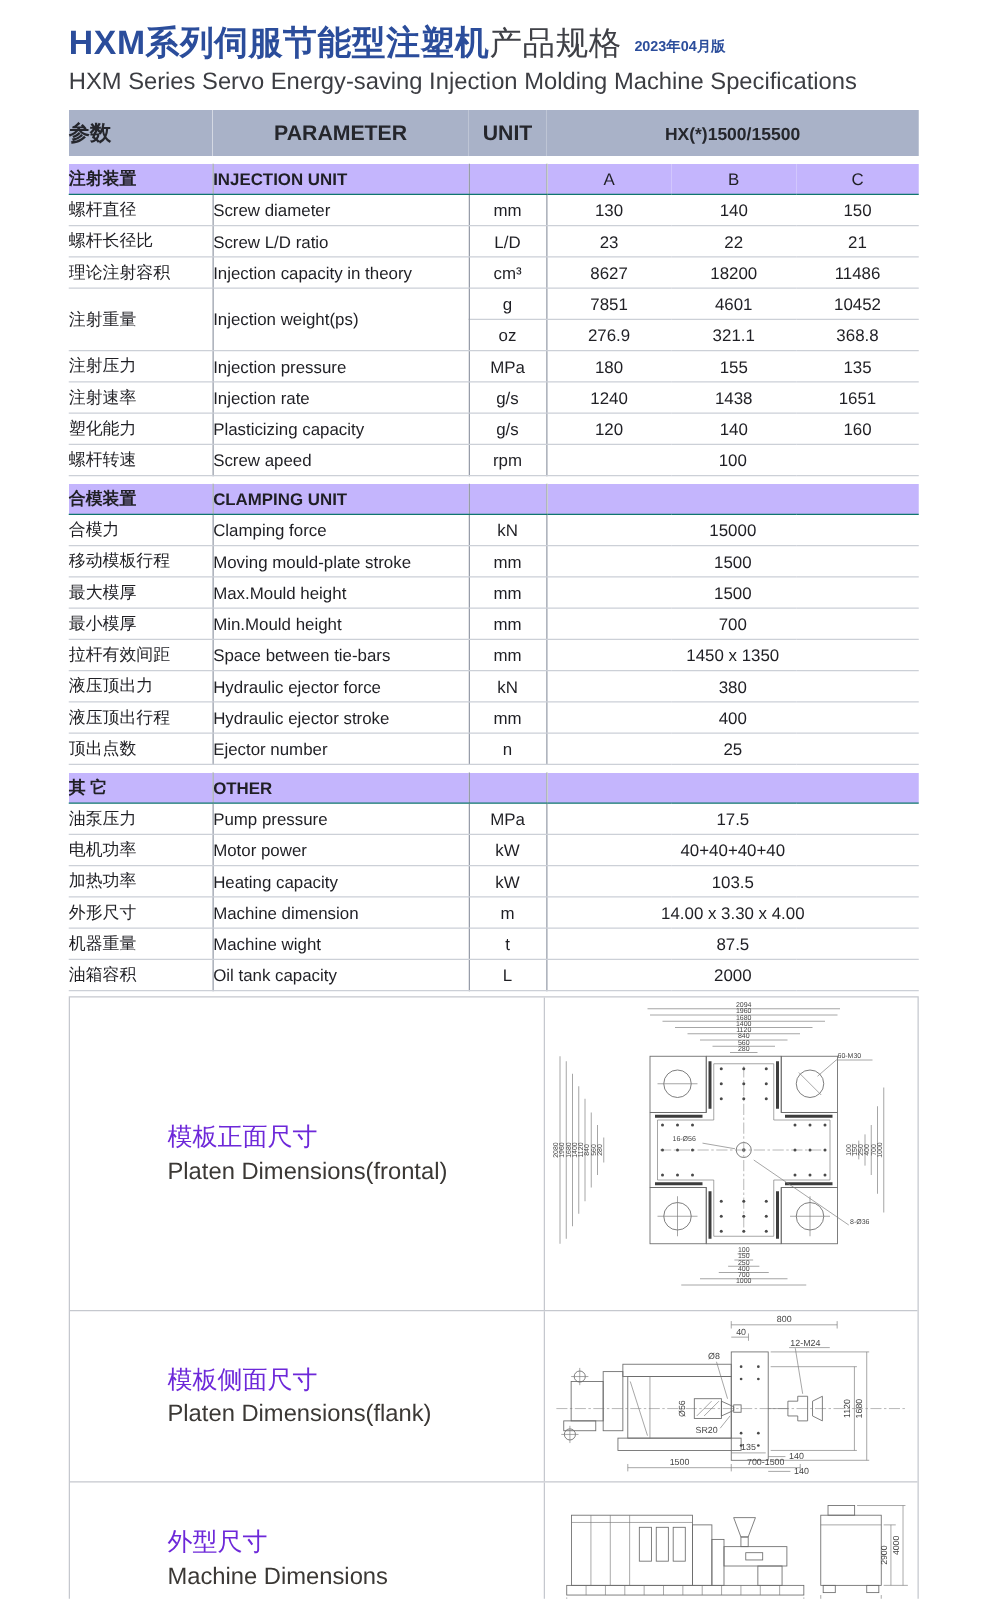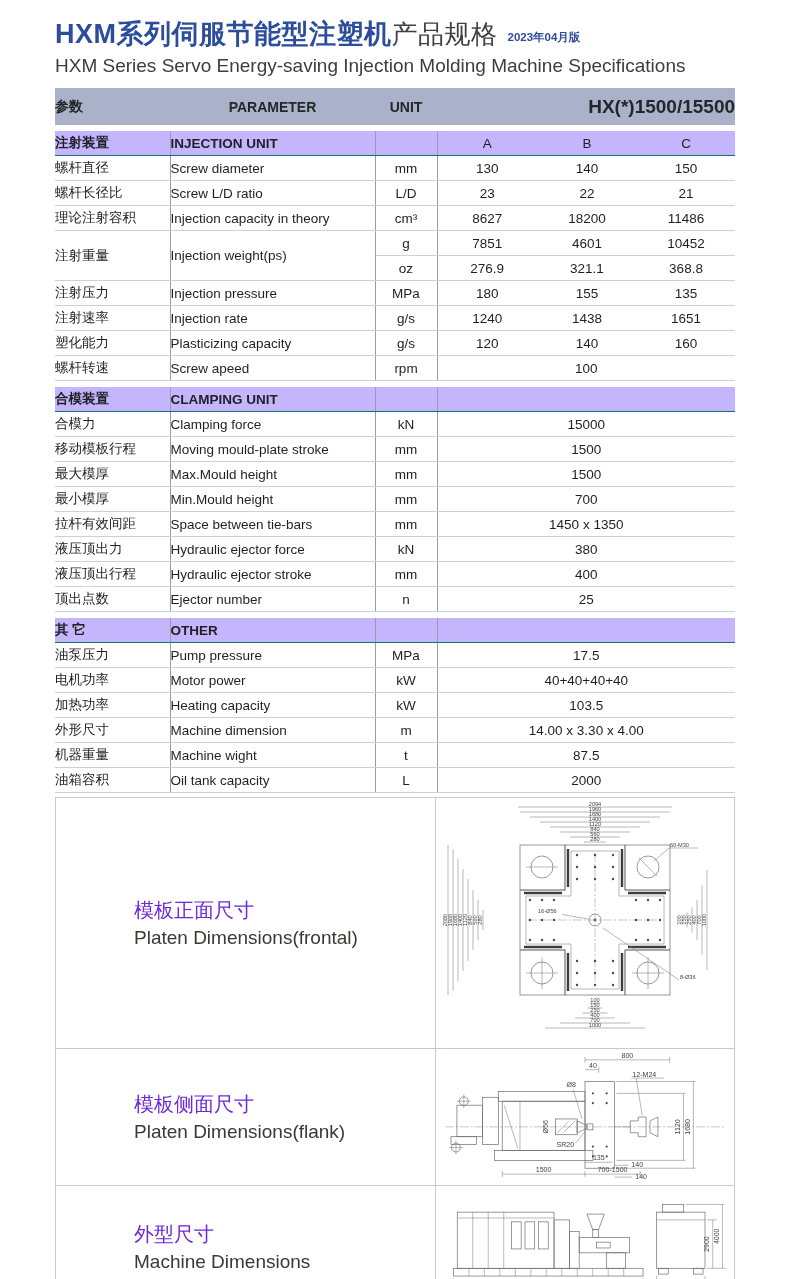--- a/index.html
+++ b/index.html
@@ -16,22 +16,22 @@
   table.spec{border-collapse:collapse;table-layout:fixed;width:680px;margin-top:11px}
   table.spec td{height:24px;padding:0;font-size:13.5px;color:#1f1f24;vertical-align:middle;
                 white-space:nowrap;overflow:hidden}
   .cn{padding-left:14px;text-align:left}
   .en{padding-left:14px;text-align:left}
   .unit,.val{text-align:center}
   .vline{border-right:1px solid #979da9}
   tr.data>td{border-bottom:1px solid #ccd0d7}
   tr.sec>td{background:#c4b5fd;font-weight:700;border-bottom:1px solid #0f766e}
   tr.sec>td.val{font-weight:400}
-  tr.hdr>td{background:#a9b2c8;height:37px;font-weight:700;font-size:14px;color:#25262c}
-  tr.hdr>td.model{font-size:19px;text-align:right}
+  tr.hdr>td{background:#a9b2c8;height:37px;font-weight:700;font-size:17px;color:#25262c}
+  tr.hdr>td.model{font-size:14px;text-align:center}
   tr.hdr>td.en{text-align:center;padding-left:0}
   tr.gapr>td{height:6px;border:none}
   
   .diagrams{width:680px;margin-top:4px;border:1px solid #c5c8ce;box-sizing:border-box}
   .drow{display:flex;border-bottom:1px solid #c5c8ce}
   .drow:last-child{border-bottom:none}
   .dlabel{width:380px;box-sizing:border-box;border-right:1px solid #c5c8ce;
           display:flex;flex-direction:column;justify-content:center;padding-left:78px}
   .dzh{font-size:20px;color:#6d28d9;line-height:1.55}
   .den{font-size:19px;color:#3b3835;line-height:1.3}

